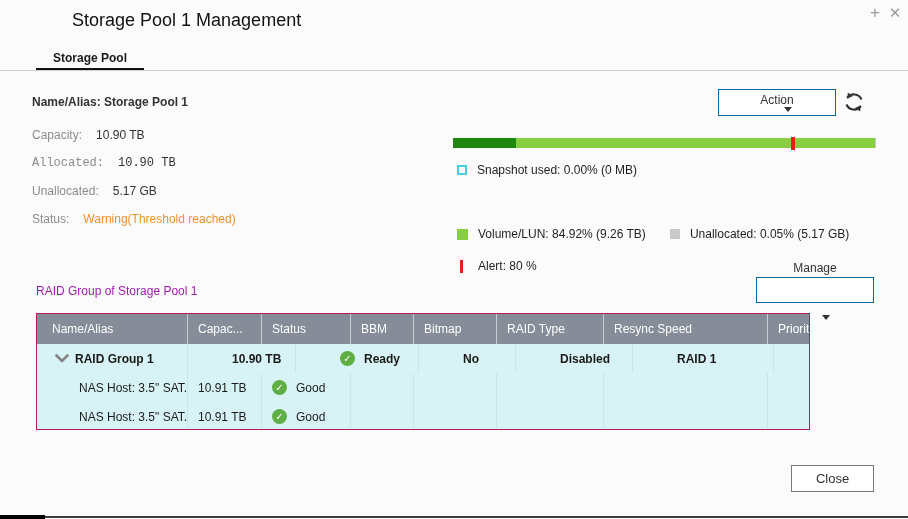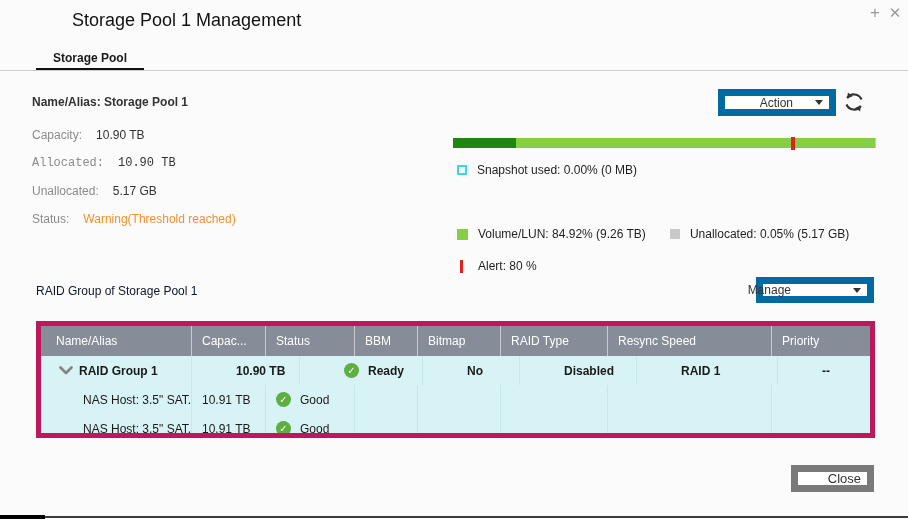--- a/index.html
+++ b/index.html
@@ -41,23 +41,23 @@
   }
   .info-row { position:absolute; left:32px; font-size:12px; display:flex; }
   .info-label { color:#8b8b8b; }
   .info-value { color:#333; margin-left:14px; }
   .row-capacity   { top:128px;justify-content:center; }
   .row-allocated  { top:156px;font-family:Liberation Mono, monospace; }
   .row-unallocated{ top:184px; }
   .row-status     { top:212px; }
   
   .btn {
-    background:#fff; border:7px solid #0369a1; color:#333;
+    background:#fff; border:1px solid #0369a1; color:#333;
     font-size:12px; font-family:inherit; cursor:pointer;
-    display:flex; align-items:center; justify-content:flex-end;
+    display:flex; align-items:center; justify-content:center;flex-direction:column;
   }
   .btn-action { position:absolute; left:718px; top:89px; width:118px; height:27px; }
   .btn-manage { position:absolute; left:756px; top:277px; width:118px; height:26px;gap:40px; }
   .btn-close  { position:absolute; left:791px; top:465px; width:83px; height:27px; border-color:#7a7a7a; font-size:13px; }
   .caret {
     width:0; height:0; border-left:4px solid transparent;
     border-right:4px solid transparent; border-top:5px solid #333;
     margin-left:22px;
   }
   .refresh-btn {
@@ -80,26 +80,26 @@
   }
   .lg-1 { top:162px; } .lg-2 { top:194px; } .lg-3 { top:226px; } .lg-4 { top:258px; }
   .swatch { width:11px; height:11px; margin-right:10px; flex:none; }
   .sw-snapshot { background:#fff; border:2px solid #3fd4e4; width:10px; height:10px; }
   .sw-pool     { background:#1d8710; }
   .sw-volume   { background:#86cf43; }
   .sw-unalloc  { background:#c9c9c9; width:10px; height:10px; margin-left:24px; }
   .sw-alert    { background:#e32119; width:3px; height:13px; margin-left:3px; margin-right:15px; }
   
   .raid-title {
-    position:absolute; left:36px; top:284px; font-size:12px; color:#0f172a;
+    position:absolute; left:36px; top:284px; font-size:12px; color:#a21caf;
   }
   
   .raid-table {
-    position:absolute; left:36px; top:313px; width:839px; height:117px;
-    border:5px solid #be185d; font-size:12px; overflow:hidden;margin-top:8px;
+    position:absolute; left:36px; top:313px; width:774px; height:117px;
+    border:1px solid #be185d; font-size:12px; overflow:hidden;
   }
   .t-head {
     display:flex; height:30px; background:#868d98; color:#fff;
   }
   .t-head .cell {
     line-height:30px; padding-left:10px;
     border-right:1px solid rgba(255,255,255,.55);
     white-space:nowrap; overflow:hidden;
   }
   .t-head .cell:first-child { padding-left:15px; }

